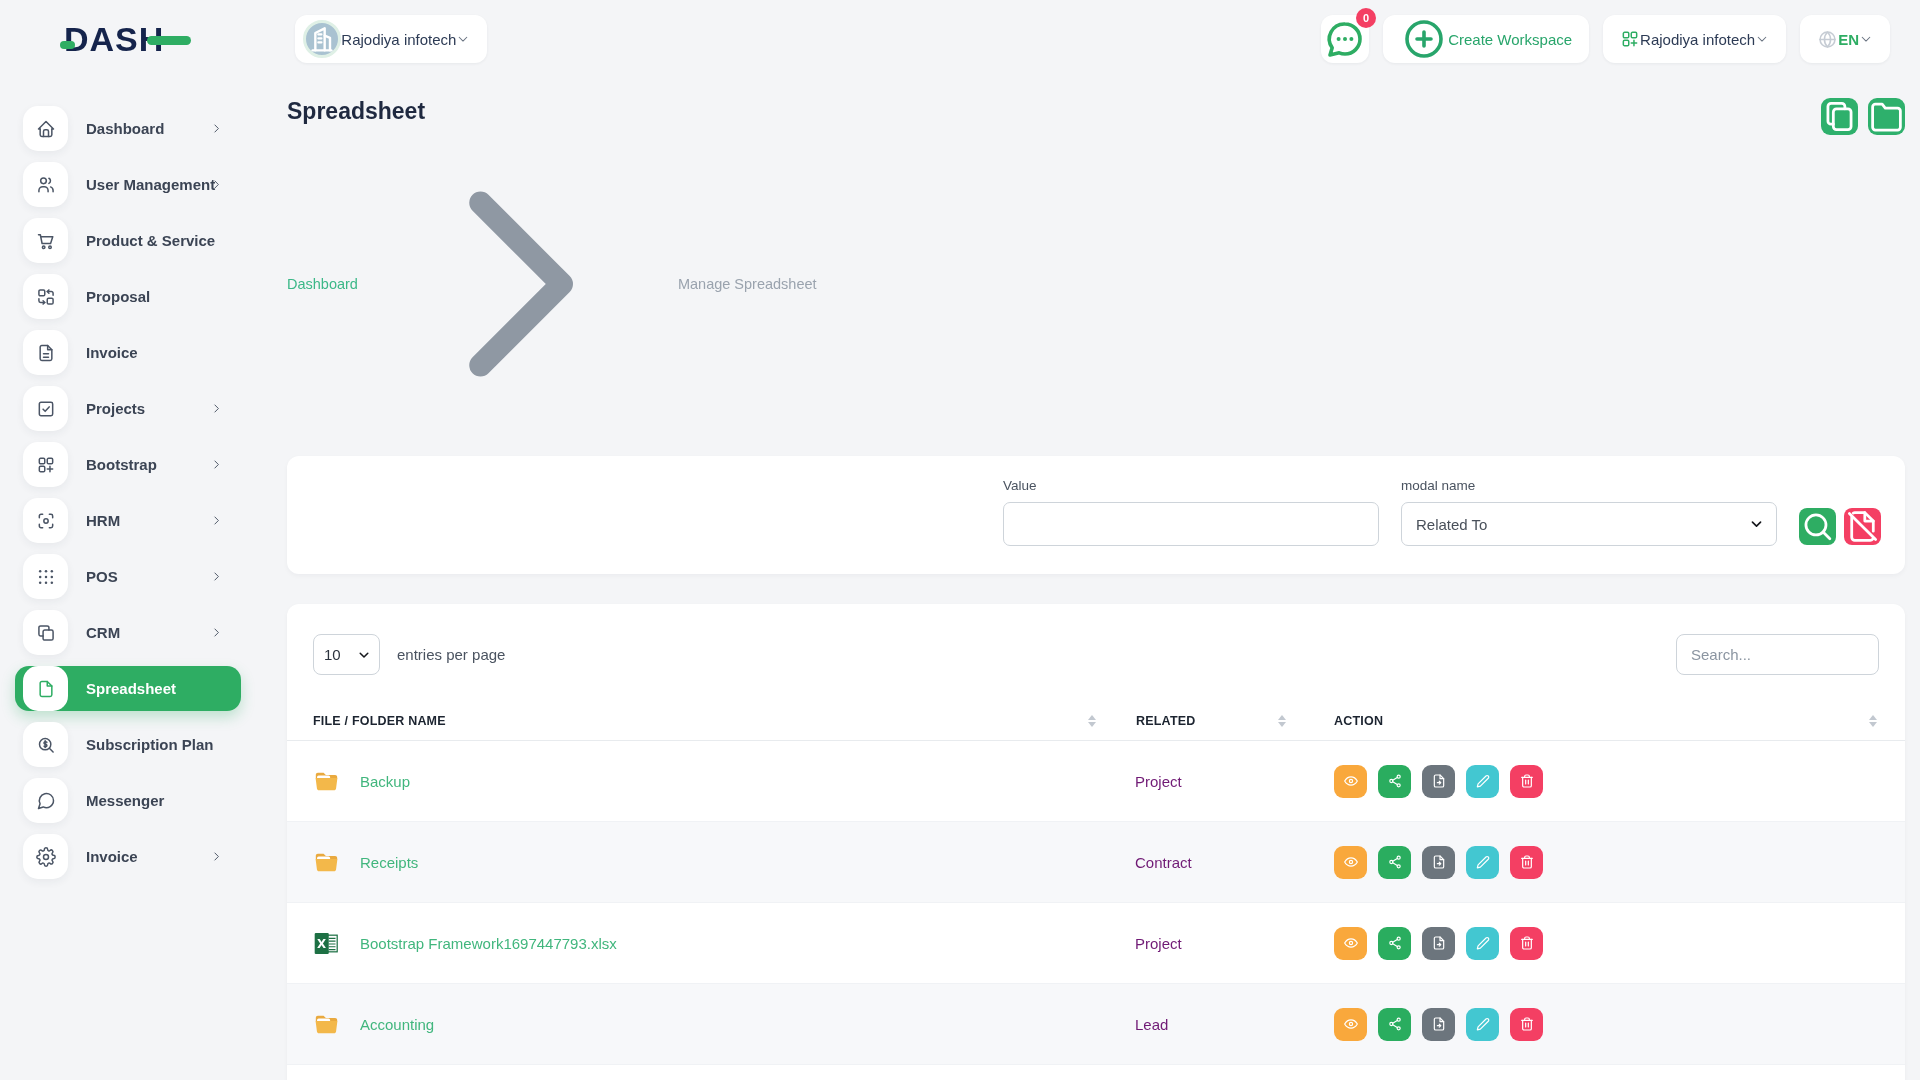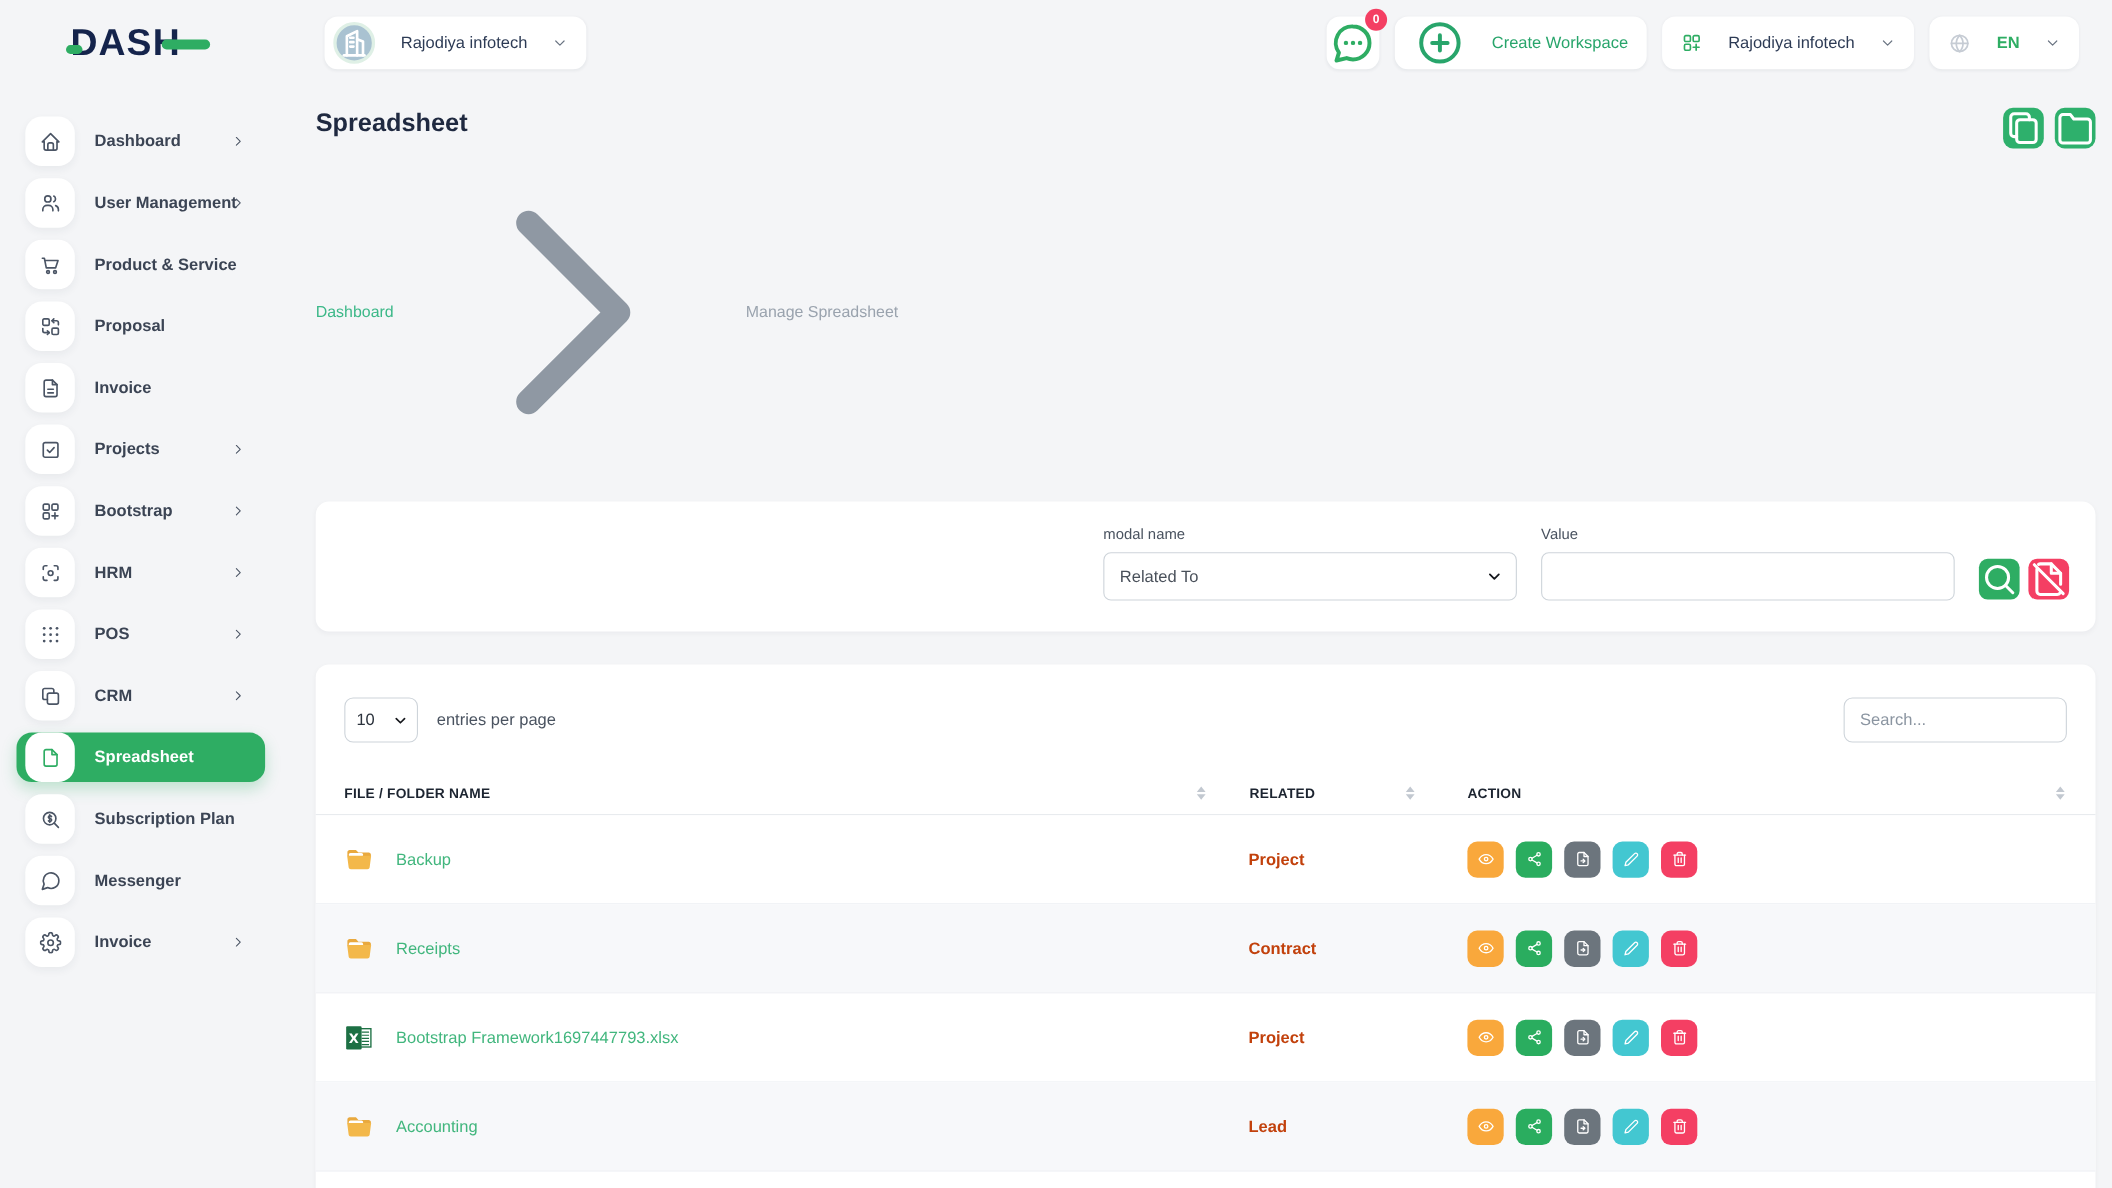--- a/index.html
+++ b/index.html
@@ -6,21 +6,21 @@
   html,body { width:1920px; height:1080px; overflow:hidden; }
   body { background:#f4f5f7; font-family:"Liberation Sans","DejaVu Sans",sans-serif; color:#3b4454; }
   .svg { display:block; }
 
   
   .header { height:72px; display:flex; align-items:center; padding:6px 30px 0 64px; }
   .logo { display:flex; align-items:center; position:relative; cursor:pointer; }
   .logo-dot { width:15px; height:8px; border-radius:4px; background:#2ead63; position:absolute; left:-4px; top:21px; }
   .logo-text { font-size:34px; font-weight:800; letter-spacing:1px; color:#15244c; }
   .logo-dash { width:44px; height:9px; border-radius:5px; background:#2ead63; margin-left:-17px; margin-top:3px; }
-  .pill { height:48px; background:#fff; border-radius:12px; display:flex; align-items:center; gap:23px;
+  .pill { height:48px; background:#fff; border-radius:12px; display:flex; align-items:center; gap:0;
           padding:0 17px; box-shadow:0 1px 3px rgba(25,39,57,.06); cursor:pointer; white-space:nowrap; }
   .ws-pill { margin-left:104px; padding-left:8px; }
   .ws-avatar { width:38px; height:38px; border-radius:50%; background:#a9c2d1; border:3px solid #dff0e6;
                display:flex; align-items:center; justify-content:center; color:#fff; }
   .ws-avatar svg { width:19px; height:19px; }
   .ws-label { font-size:15px; color:#2d3b55; }
   .chev-sm { width:14px; height:14px; color:#6a7482; }
   .hdr-right { margin-left:auto; display:flex; align-items:center; gap:14px; }
   .chat-btn { width:48px; height:48px; border-radius:12px; background:#fff; position:relative;
               display:flex; align-items:center; justify-content:center; color:#2ead63;
@@ -112,21 +112,21 @@
   .sort { display:inline-flex; flex-direction:column; gap:2px; }
   .sort i { display:block; width:0; height:0; border-left:4px solid transparent; border-right:4px solid transparent; }
   .sort .up { border-bottom:5px solid #c2c8d0; }
   .sort .dn { border-top:5px solid #c2c8d0; }
 
   .t-row { height:81px; border-bottom:1px solid #f0f2f5; }
   .t-row:nth-child(even) { background:#f7f8fa; }
   .name-cell { display:flex; align-items:center; gap:20px; padding-left:26px; }
   .file-icon svg { width:27px; height:27px; display:block; }
   .file-link { color:#41b67d; font-size:15px; text-decoration:none; cursor:pointer; }
-  .related-cell { font-size:15px; color:#c2410c; padding-left:25px;font-weight:bold; }
+  .related-cell { font-size:15px; color:#701a75; padding-left:25px; }
   .action-cell { display:flex; gap:11px; padding-left:34px; }
   .act-btn { width:33px; height:33px; border-radius:9px; border:none; color:#fff; cursor:pointer;
              display:flex; align-items:center; justify-content:center; }
   .act-btn .svg { width:16px; height:16px; }
 </style>
 </head>
 <body>
 
 <div class="header">
   <div class="logo">
@@ -447,37 +447,37 @@
               <svg class="svg" viewBox="0 0 24 24" fill="none" stroke="currentColor" stroke-width="1.8" stroke-linecap="round" stroke-linejoin="round" style="width:100%;height:100%">
                 <path d="M21 19a1.8 1.8 0 0 1-1.8 1.8H4.8A1.8 1.8 0 0 1 3 19V5.8A1.8 1.8 0 0 1 4.8 4h4.4l2 2.6h8A1.8 1.8 0 0 1 21 8.4z"></path>
               </svg>
             </span>
           </button>
       </div>
     </div>
 
     <div class="card filter-card">
       <div class="f-field">
+        <label class="f-label">Value</label>
+        <input class="f-input" value="" style="">
+      </div>
+      <div class="f-field">
         <label class="f-label">modal name</label>
         <div class="sel-wrap">
           <select class="f-select">
             <option>Related To</option>
           </select>
           <span class="chev">
               <span style="display: flex; width: 100%; height: 100%;">
                 <svg class="svg" viewBox="0 0 24 24" fill="none" stroke="currentColor" stroke-width="1.8" stroke-linecap="round" stroke-linejoin="round" style="width:100%;height:100%">
                   <path d="M5.5 9l6.5 6.5L18.5 9" stroke-width="2.6"></path>
                 </svg>
               </span>
             </span>
         </div>
-      </div>
-      <div class="f-field">
-        <label class="f-label">Value</label>
-        <input class="f-input" value="" style="">
       </div>
       <div class="filter-actions">
         <button class="sq-btn btn-search">
             <span style="display: flex; width: 100%; height: 100%;">
               <svg class="svg" viewBox="0 0 24 24" fill="none" stroke="currentColor" stroke-width="1.8" stroke-linecap="round" stroke-linejoin="round" style="width:100%;height:100%">
                 <circle cx="11" cy="11" r="6.5"></circle>
                 <path d="M20 20l-4.4-4.4"></path>
               </svg>
             </span>
           </button>

